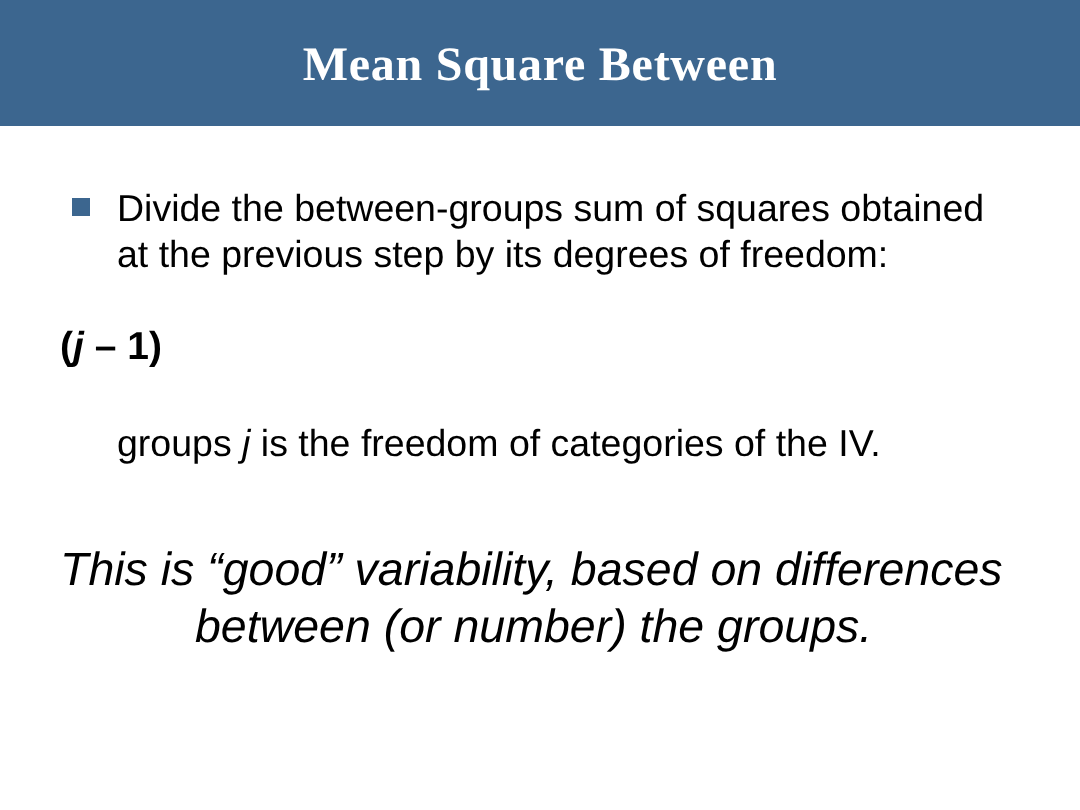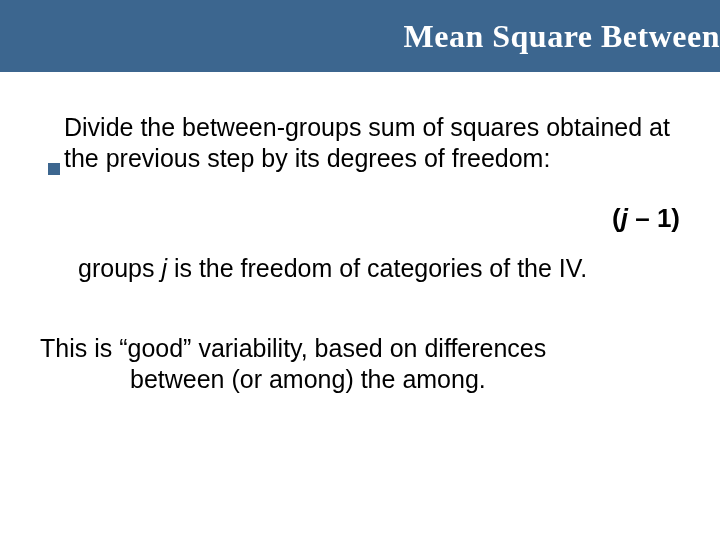--- a/index.html
+++ b/index.html
@@ -1,71 +1,72 @@
 <!DOCTYPE html>
 <html><head>
 <meta charset="utf-8">
 <style>
   * { margin: 0; padding: 0; box-sizing: border-box; }
   html, body { width: 720px; height: 540px; font-family: Arial, Helvetica, sans-serif; background: #fff; }
   .slide { width: 720px; height: 540px; position: relative; }
   .title-bar {
     background: #3c668f;
-    height: 72px;
+    height: 84px;
     width: 100%;
     display: flex;
     align-items: center;
-    justify-content: flex-end;
+    justify-content: center;
   }
   .title-bar h1 {
     color: #fff;
     font-family: Georgia, 'Times New Roman', serif;
     font-weight: bold;
     font-size: 32px;
     letter-spacing: 0.5px;
   }
   .body {
     padding: 40px 40px 0 40px;
   }
   .bullet-row {
     display: flex;
-    align-items: flex-end;
-    gap: 4px;
+    align-items: flex-start;
+    gap: 18px;
     margin-bottom: 28px;
   }
   .bullet-mark {
     width: 12px;
     height: 12px;
     background: #3c668f;
     margin-top: 8px;
     flex-shrink: 0;
     margin-left: 8px;
   }
   .bullet-text {
     font-size: 25px;
     color: #000;
     line-height: 1.25;
   }
   .formula {
-    text-align: right;
+    text-align: left;
     font-size: 26px;
     font-weight: bold;
-    margin: 10px 0 20px 0;
+    margin: 10px 0 36px 0;
   }
   .formula .ital { font-style: italic; }
   .where-line {
     font-size: 25px;
     margin-left: 38px;
     margin-bottom: 50px;
   }
   .where-line .ital { font-style: italic; }
   .good-line {
-    font-size: 25px;
+    font-size: 31px;
     line-height: 1.25;
     margin-left: 0;
+    font-style: italic;
   }
   .good-line .indent {
     display: block;
     margin-left: 90px;
   }
 </style>
 </head>
 <body>
 
 <div class="slide">
@@ -84,18 +85,18 @@
     <div class="formula">
       <span>(</span><span class="ital">j</span><span> – 1)</span>
     </div>
 
     <div class="where-line">
       <span>groups </span><span class="ital">j</span><span> is the freedom of categories of the IV.</span>
     </div>
 
     <div class="good-line">
       <span>This is “good” variability, based on differences</span>
-      <span class="indent">between (or among) the among.</span>
+      <span class="indent">between (or number) the groups.</span>
     </div>
 
   </div>
 
 </div>
 
 </body></html>

